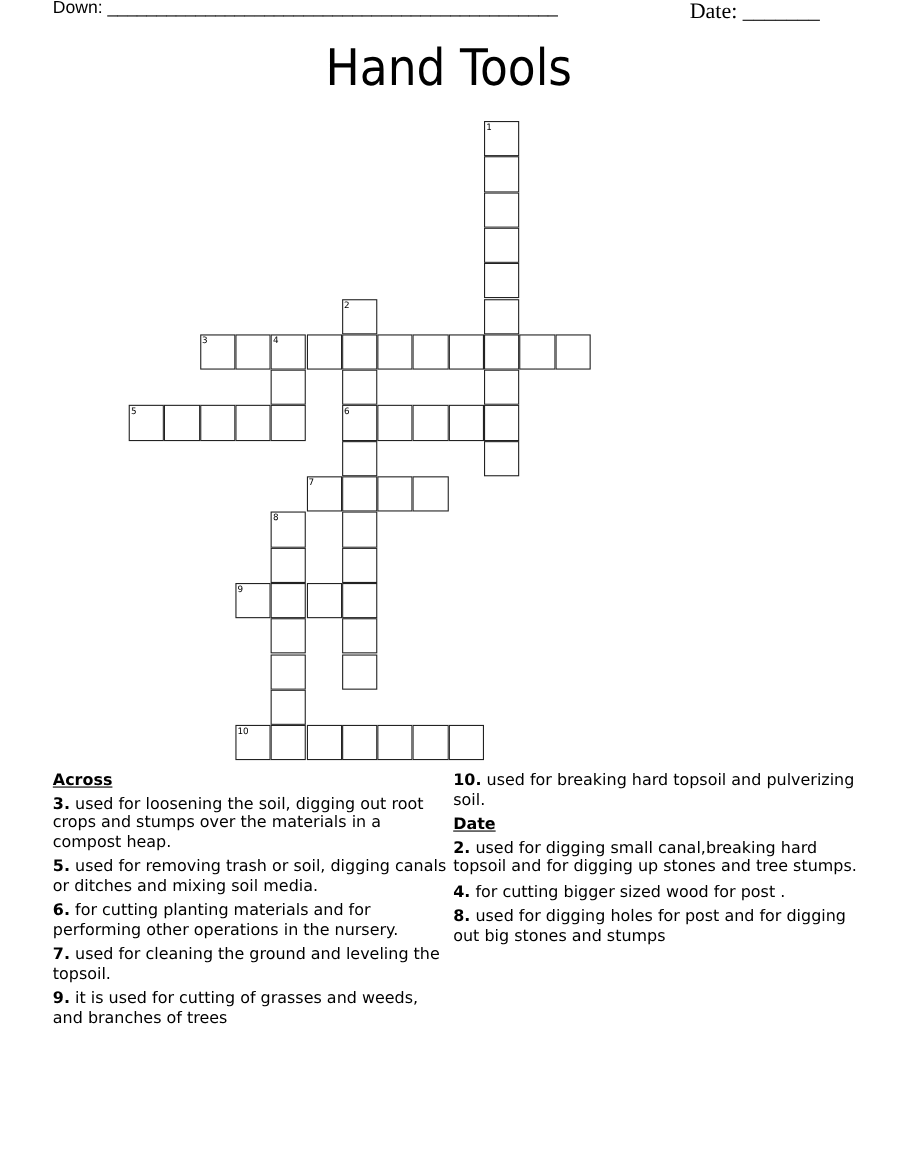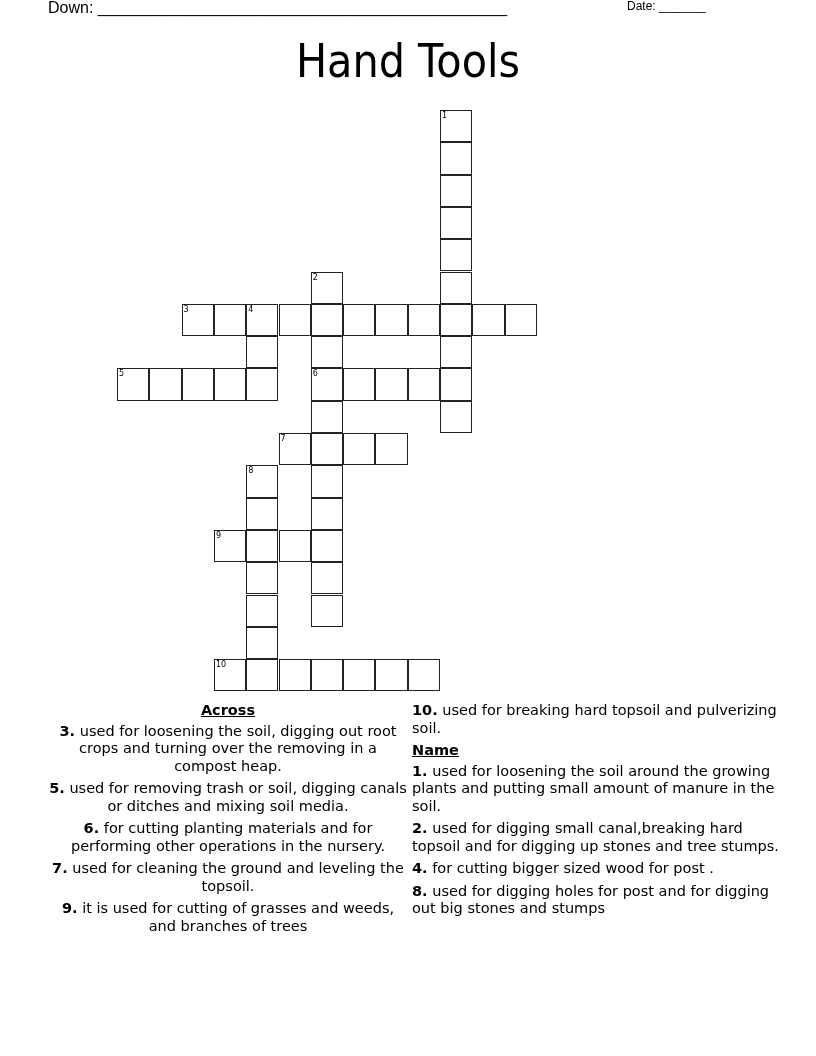--- a/index.html
+++ b/index.html
@@ -1,24 +1,24 @@
 <!DOCTYPE html>
 <html><head>
 <meta charset="utf-8">
 <style>
   html, body { margin:0; padding:0; background:#fff; }
   body { width:816px; height:1056px; position:relative; overflow:hidden; color:#000; }
   .hdr-name { position:absolute; left:48px; top:-1px; font-family:"Liberation Sans", sans-serif; font-size:16px; white-space:nowrap; }
-  .hdr-date { position:absolute; left:627px; top:-1px; font-family:Liberation Sans, sans-serif; font-size:12px; white-space:nowrap; }
+  .hdr-date { position:absolute; left:627px; top:-1px; font-family:Liberation Serif, serif; font-size:20px; white-space:nowrap; }
   .title { position:absolute; top:34px; left:0; width:816px; text-align:center; font-family:"DejaVu Sans", sans-serif; font-size:46px; transform:scaleX(0.9); }
   .grid { position:absolute; left:0; top:0; width:816px; height:700px; }
   .cell { position:absolute; width:32.3px; height:32.3px; box-sizing:border-box; border:1.5px solid #222; background:#fff; }
   .num { position:absolute; left:1px; top:0px; font-family:"DejaVu Sans", sans-serif; font-size:8px; line-height:9px; }
   .clues { position:absolute; top:702px; font-family:"DejaVu Sans", sans-serif; font-size:14.5px; line-height:17.5px; }
-  .col-left { left:48px; width:360px;text-align:center; }
+  .col-left { left:48px; width:360px; }
   .col-right { left:412px; width:370px; }
   .sec-head { font-weight:bold; text-decoration:underline; margin:0 0 3px 0; }
   .clue { margin:0 0 5px 0; }
   .clue b { font-weight:bold;margin-top:36px; }
 </style>
 </head>
 <body>
 
 <div class="hdr-name">Down: ______________________________________________</div>
 <div class="hdr-date">Date: _______</div>
@@ -100,27 +100,26 @@
     </div>
     <div class="cell" style="left: 278.5px; top: 659.1px;"></div>
     <div class="cell" style="left: 310.8px; top: 659.1px;"></div>
     <div class="cell" style="left: 343.1px; top: 659.1px;"></div>
     <div class="cell" style="left: 375.4px; top: 659.1px;"></div>
     <div class="cell" style="left: 407.7px; top: 659.1px;"></div>
   </div>
 
 <div class="clues col-left">
   <div class="sec-head">Across</div>
-  <div class="clue"><b>3.</b><span> used for loosening the soil, digging out root crops and turning over the removing in a compost heap.</span></div>
+  <div class="clue"><b>3.</b><span> used for loosening the soil, digging out root crops and stumps over the materials in a compost heap.</span></div>
   <div class="clue"><b>5.</b><span> used for removing trash or soil, digging canals or ditches and mixing soil media.</span></div>
   <div class="clue"><b>6.</b><span> for cutting planting materials and for performing other operations in the nursery.</span></div>
   <div class="clue"><b>7.</b><span> used for cleaning the ground and leveling the topsoil.</span></div>
   <div class="clue"><b>9.</b><span> it is used for cutting of grasses and weeds, and branches of trees</span></div>
 </div>
 
 <div class="clues col-right">
   <div class="clue"><b>10.</b><span> used for breaking hard topsoil and pulverizing soil.</span></div>
-  <div class="sec-head">Name</div>
-  <div class="clue"><b>1.</b><span> used for loosening the soil around the growing plants and putting small amount of manure in the soil.</span></div>
+  <div class="sec-head">Date</div>
   <div class="clue"><b>2.</b><span> used for digging small canal,breaking hard topsoil and for digging up stones and tree stumps.</span></div>
   <div class="clue"><b>4.</b><span> for cutting bigger sized wood for post .</span></div>
   <div class="clue"><b>8.</b><span> used for digging holes for post and for digging out big stones and stumps</span></div>
 </div>
 
 </body></html>

